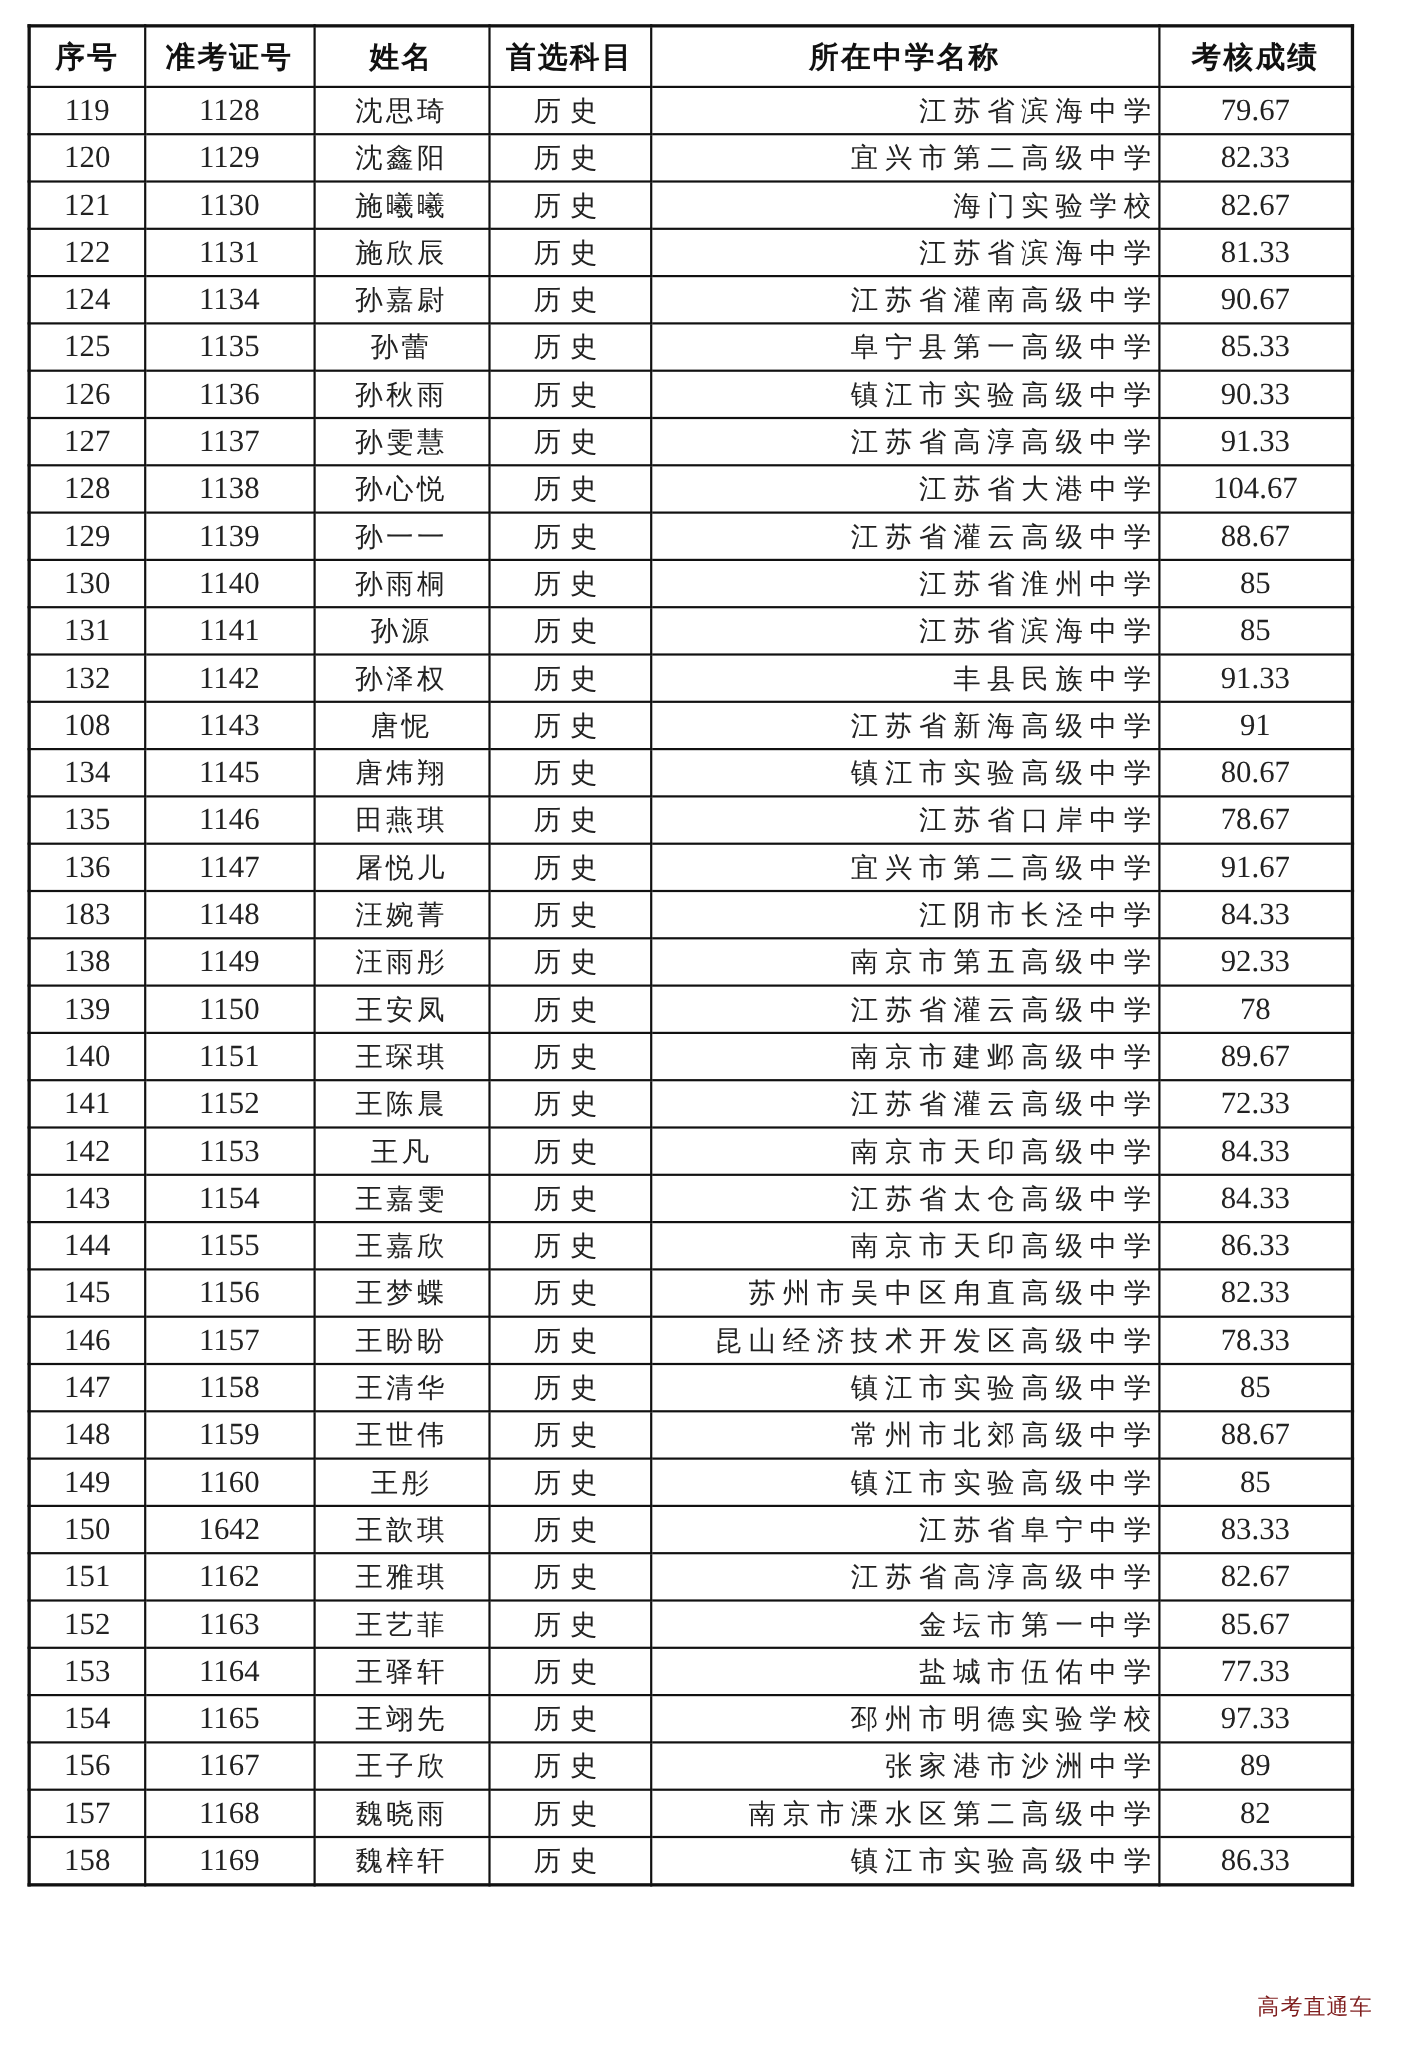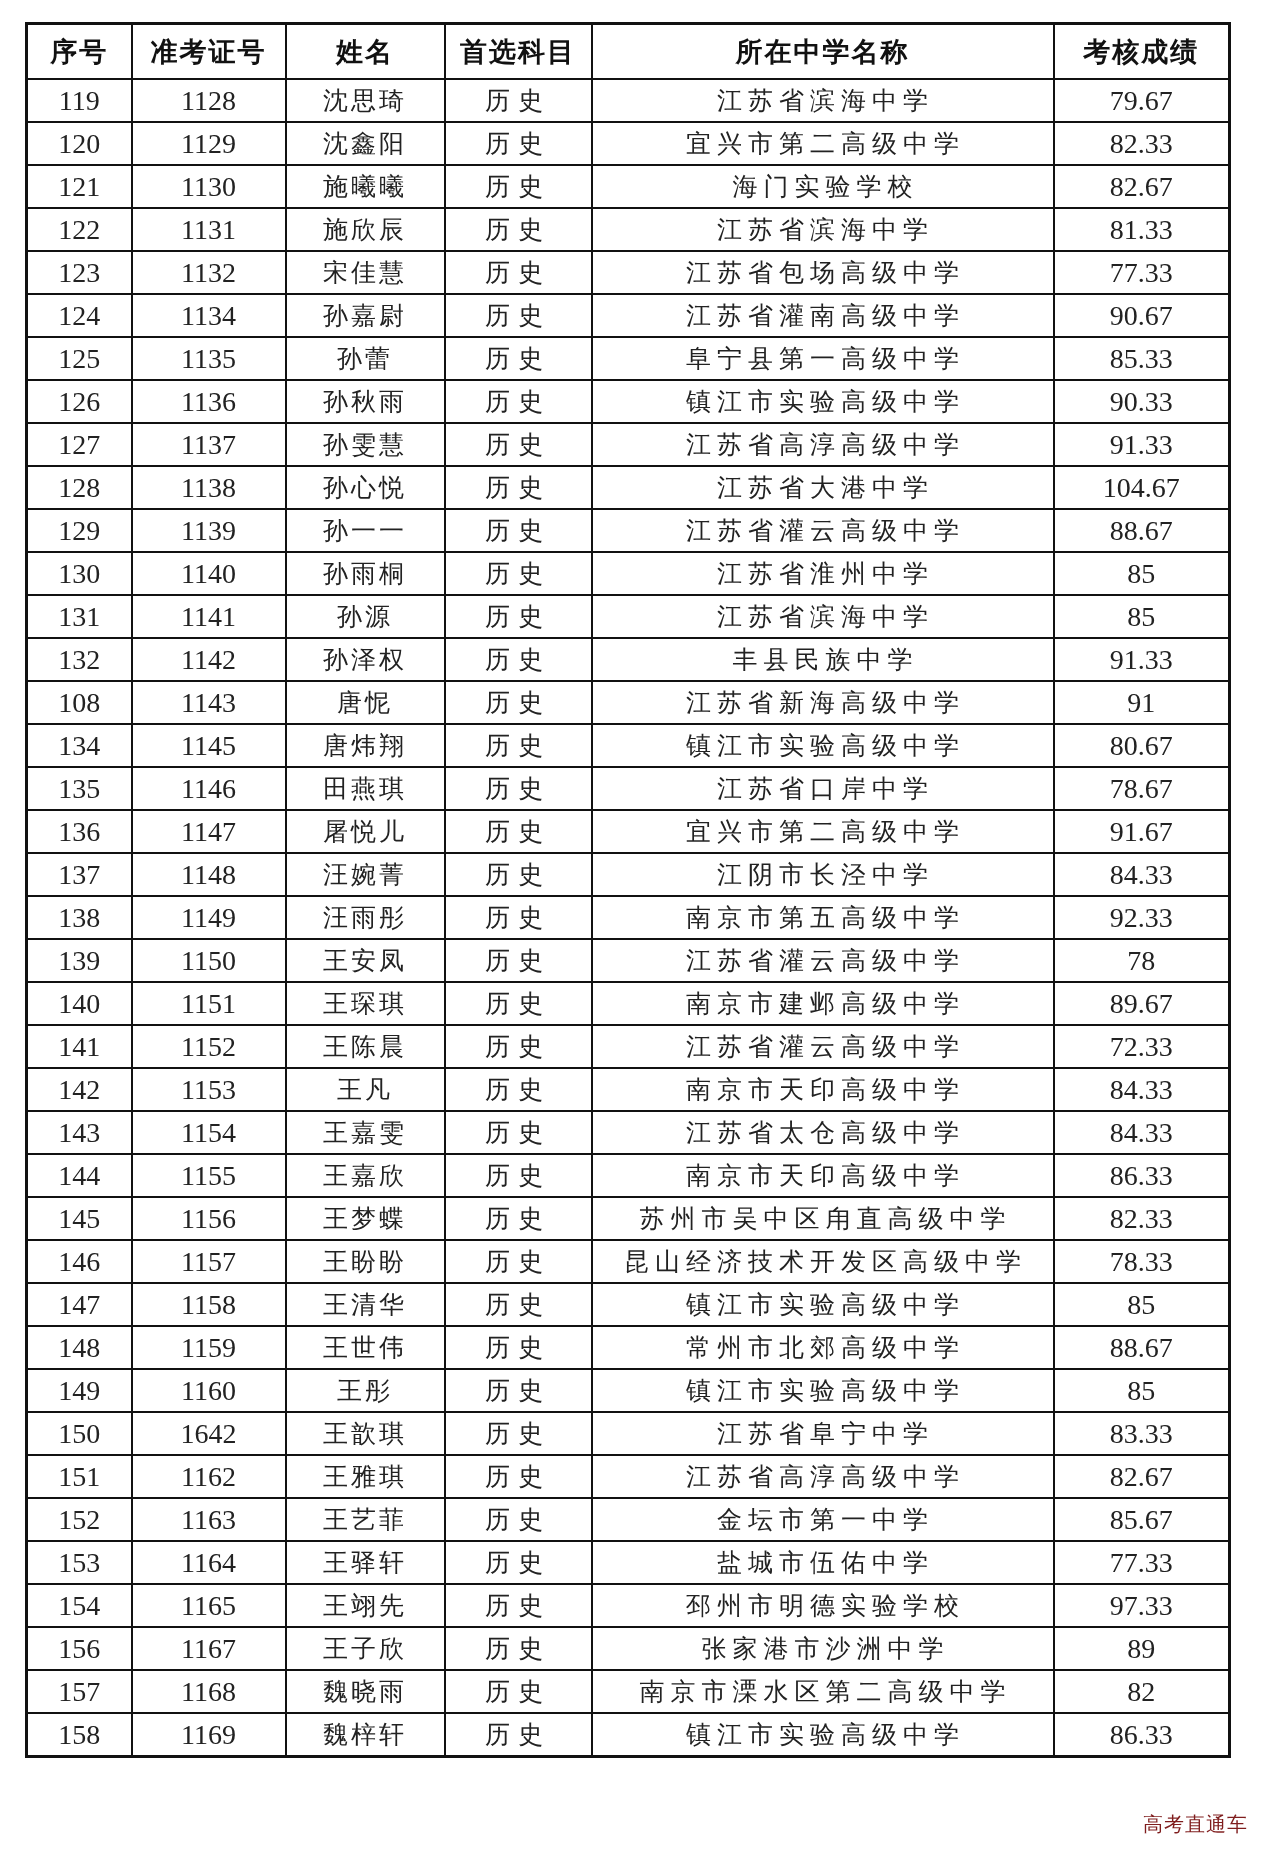--- a/index.html
+++ b/index.html
@@ -36,21 +36,21 @@
   }
   #score-table td {
     height: 41px;
     font-size: 25px;
     text-align: center;
     color: #222;
   }
   #score-table td.num { font-family: "Liberation Serif", "DejaVu Serif", serif; font-size: 28px; }
   #score-table td.name { letter-spacing: 3px; }
   #score-table td.subject { letter-spacing: 8px; }
-  #score-table td.school { text-align: center; padding-left: 6px; letter-spacing: 6px; }
+  #score-table td.school { text-align: right; padding-left: 6px; letter-spacing: 6px; }
   #watermark {
     position: absolute; left: 1143px; top: 1811px;
     font-family: "DejaVu Sans", "Liberation Sans", sans-serif;
     font-size: 20px; color: #7f1d1d; letter-spacing: 1px;
   }
 </style>
 </head>
 <body>
 
 <table id="score-table">
@@ -99,28 +99,20 @@
       </tr>
       <tr>
         <td class="num">122</td>
         <td class="num">1131</td>
         <td class="name">施欣辰</td>
         <td class="subject">历史</td>
         <td class="school">江苏省滨海中学</td>
         <td class="num">81.33</td>
       </tr>
       <tr>
-        <td class="num">123</td>
-        <td class="num">1132</td>
-        <td class="name">宋佳慧</td>
-        <td class="subject">历史</td>
-        <td class="school">江苏省包场高级中学</td>
-        <td class="num">77.33</td>
-      </tr>
-      <tr>
         <td class="num">124</td>
         <td class="num">1134</td>
         <td class="name">孙嘉尉</td>
         <td class="subject">历史</td>
         <td class="school">江苏省灌南高级中学</td>
         <td class="num">90.67</td>
       </tr>
       <tr>
         <td class="num">125</td>
         <td class="num">1135</td>
@@ -211,21 +203,21 @@
       </tr>
       <tr>
         <td class="num">136</td>
         <td class="num">1147</td>
         <td class="name">屠悦儿</td>
         <td class="subject">历史</td>
         <td class="school">宜兴市第二高级中学</td>
         <td class="num">91.67</td>
       </tr>
       <tr>
-        <td class="num">137</td>
+        <td class="num">183</td>
         <td class="num">1148</td>
         <td class="name">汪婉菁</td>
         <td class="subject">历史</td>
         <td class="school">江阴市长泾中学</td>
         <td class="num">84.33</td>
       </tr>
       <tr>
         <td class="num">138</td>
         <td class="num">1149</td>
         <td class="name">汪雨彤</td>

